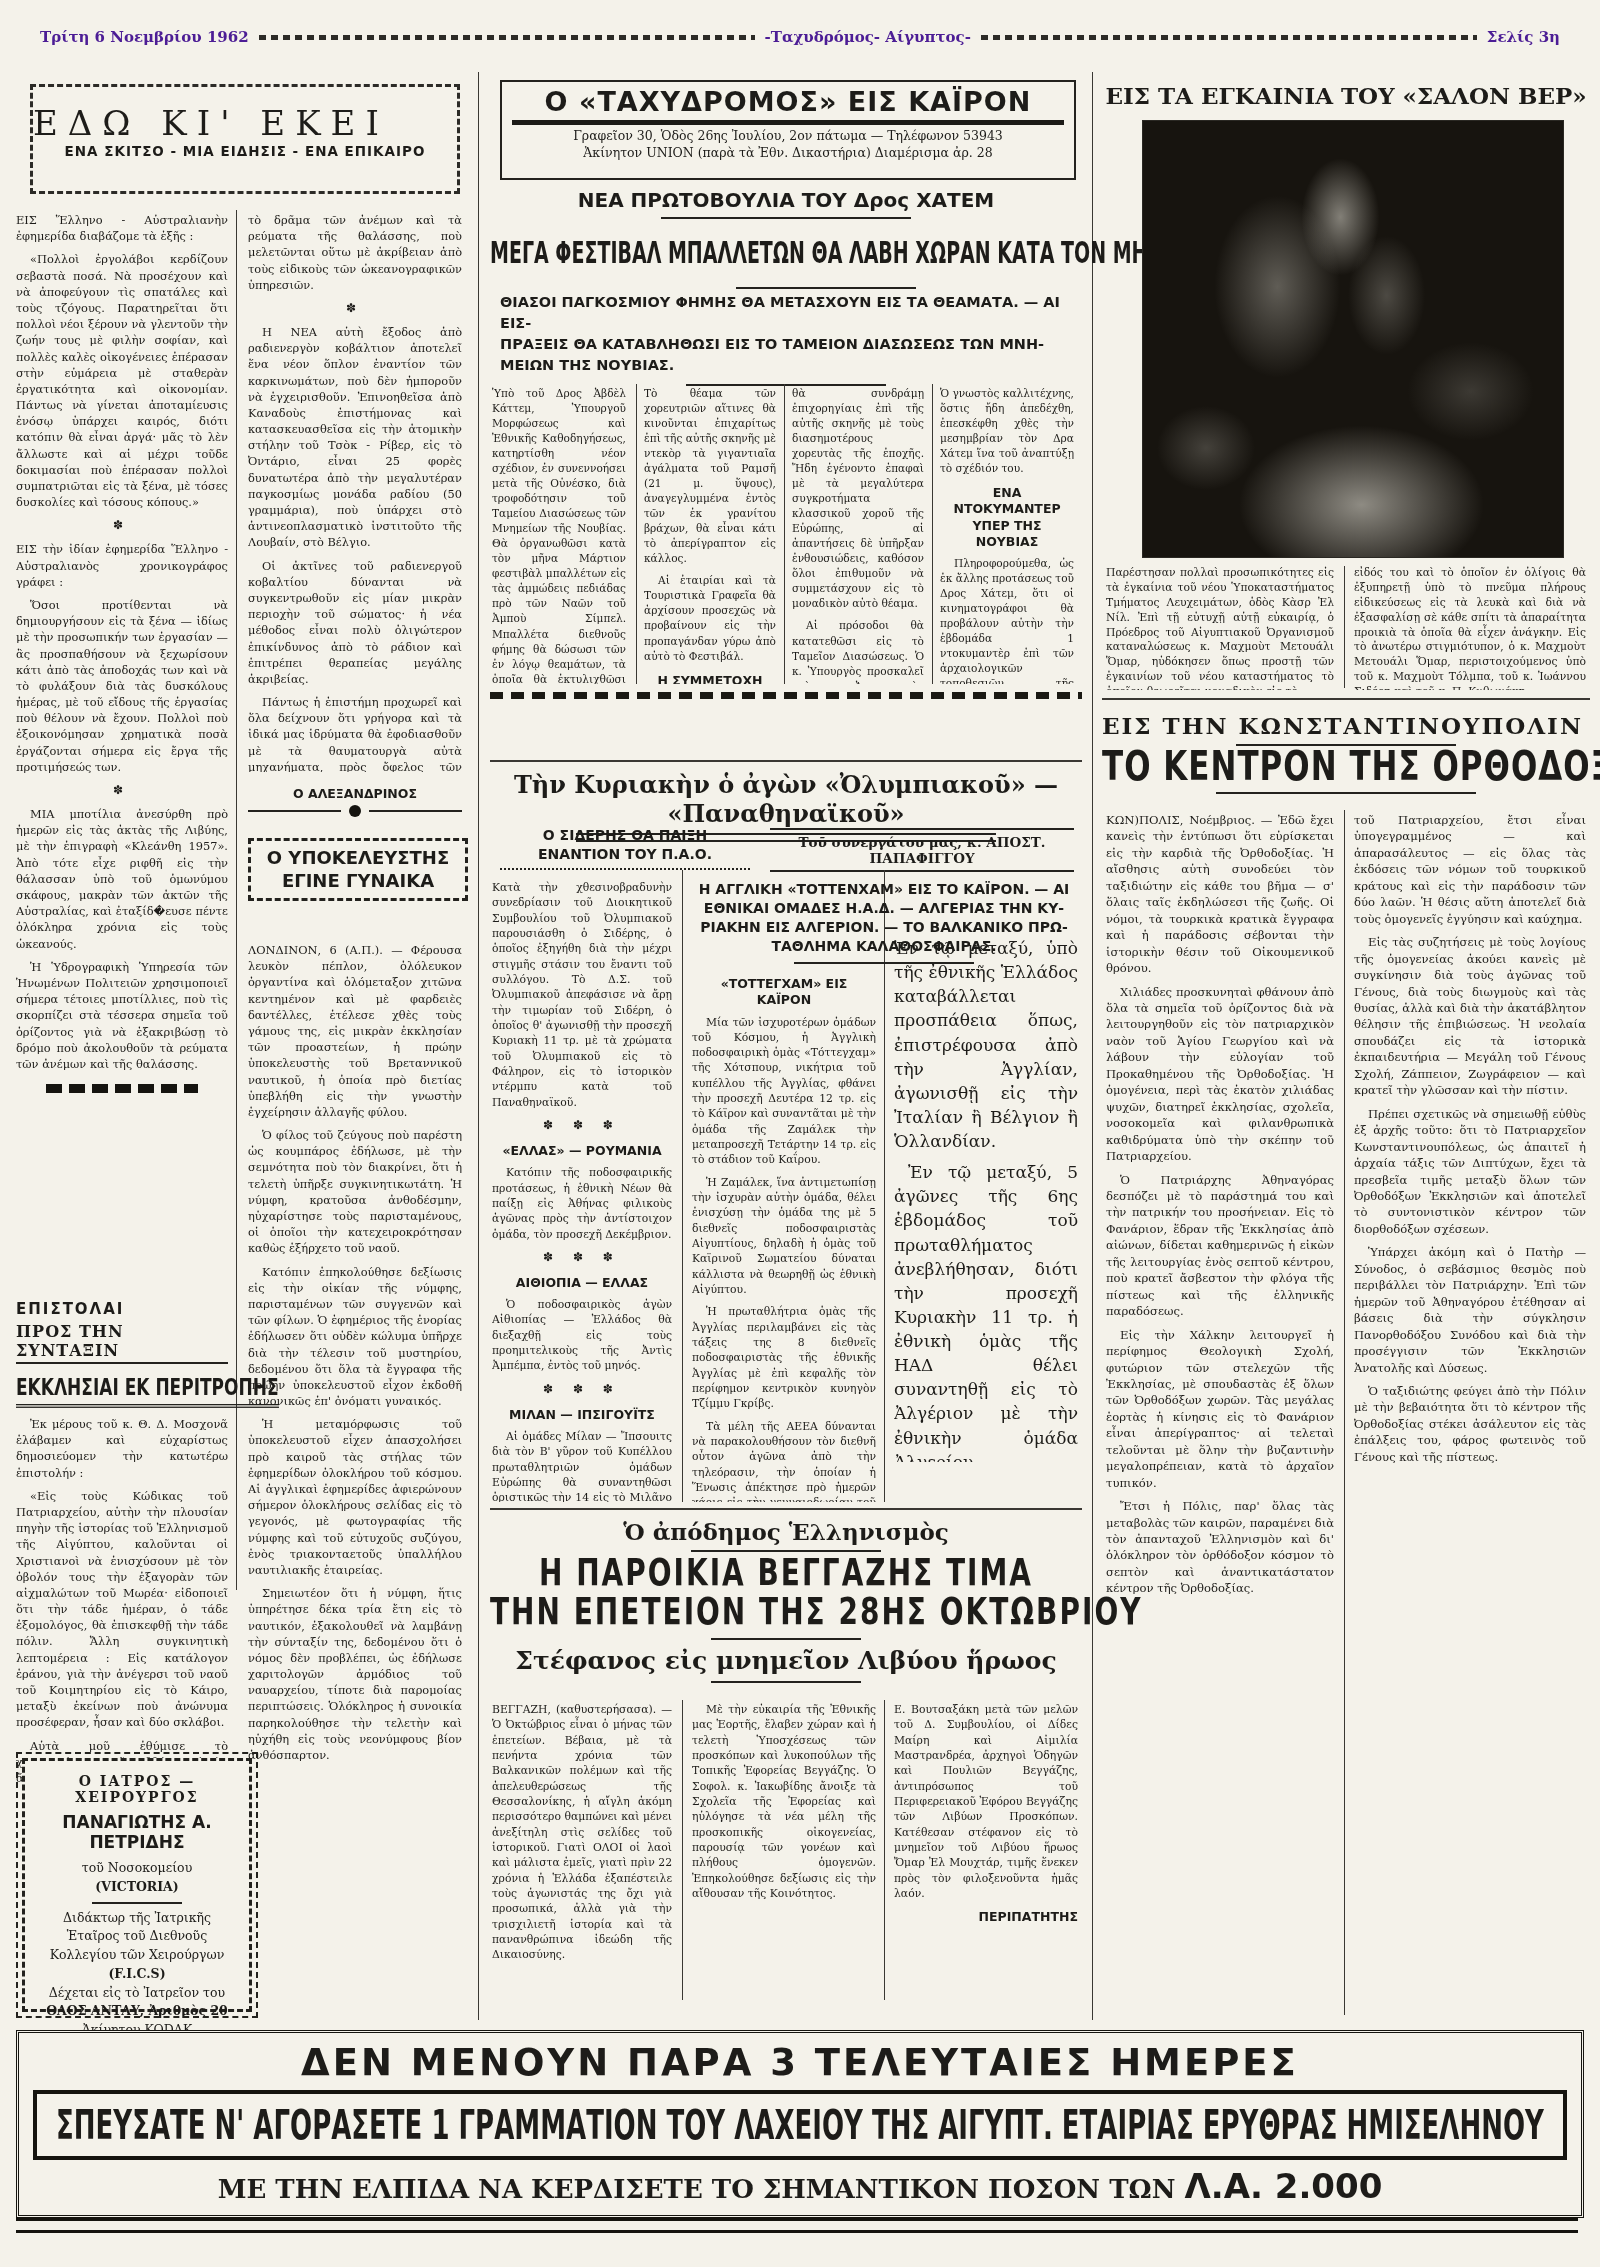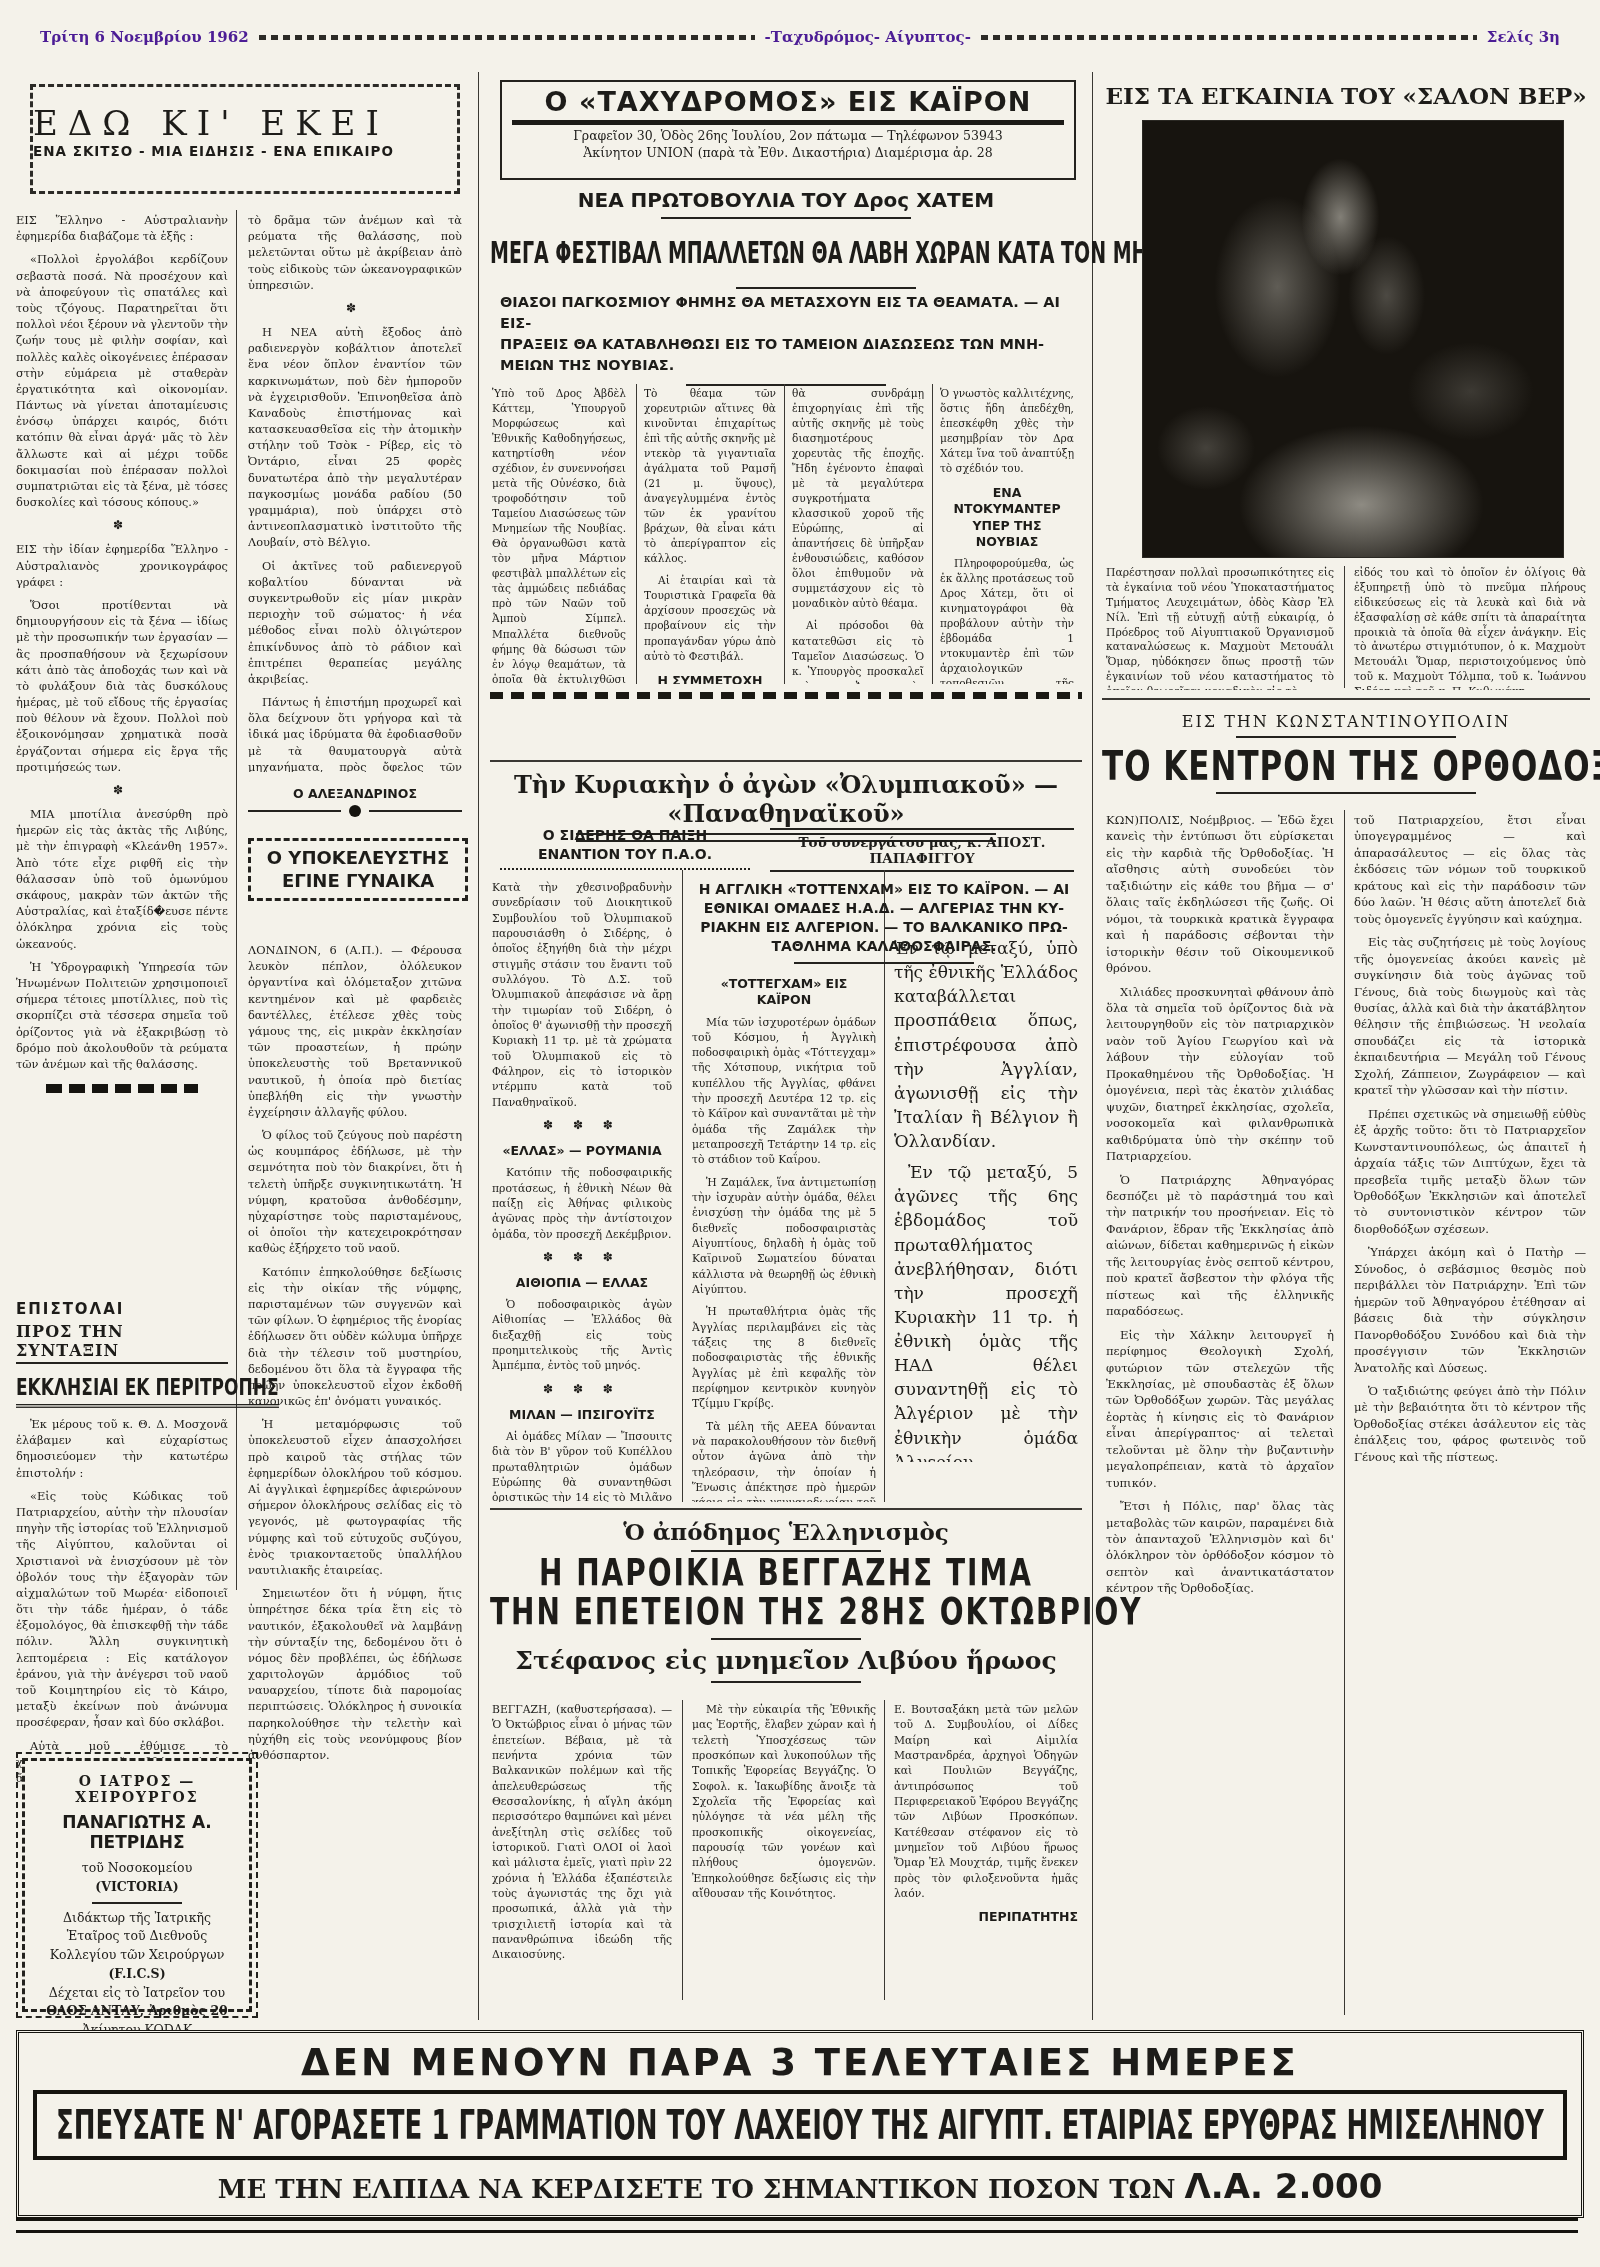--- a/index.html
+++ b/index.html
@@ -9,21 +9,21 @@
   .vr{position:absolute;width:1px;background:#3a3833;}
   .hr{position:absolute;height:1px;background:#3a3833;}
   
   .dateline{display:flex;align-items:center;font-size:15px;font-weight:bold;color:#4c1d95;}
   .dotfill{flex:1;height:5px;margin:0 10px;
     background:repeating-linear-gradient(90deg,#2c2b27 0 7px,transparent 7px 12px);}
   
   .dashbox{border:3px dashed #2c2b27;}
   .edo-title{font-size:34px;letter-spacing:10px;font-weight:normal;text-align:left;}
   .edo-sub{font-family:"DejaVu Sans",sans-serif;font-size:13.5px;font-weight:bold;
-    letter-spacing:1px;}
+    text-align:center;letter-spacing:1px;}
   .taxbox{border:2px solid #23221e;}
   .tax-title{font-family:"DejaVu Sans",sans-serif;font-weight:bold;font-size:27px;
     text-align:center;letter-spacing:1px;}
   .tax-rule{height:5px;background:#1c1b17;margin:3px 10px;}
   .tax-addr{font-size:12.5px;text-align:center;line-height:1.35;}
   .kicker{font-family:"DejaVu Sans",sans-serif;font-weight:bold;font-size:20px;text-align:center;}
   .cd{display:inline-block;transform:scaleY(1.55);transform-origin:50% 50%;white-space:nowrap;}
   .cd2{display:inline-block;transform:scaleY(1.3);transform-origin:50% 50%;white-space:nowrap;}
   .bighl{font-family:"DejaVu Sans",sans-serif;font-weight:bold;text-align:center;}
   .deck{font-family:"DejaVu Sans",sans-serif;font-weight:bold;font-size:14.5px;
@@ -72,21 +72,21 @@
     text-align:center;letter-spacing:3px;}
   .ban2box{border:4px solid #15140f;margin:6px 14px;text-align:center;}
   .ban2{font-family:"DejaVu Sans",sans-serif;font-weight:bold;font-size:26px;letter-spacing:0px;}
   .ban3{font-size:26px;font-weight:bold;text-align:center;}
   .ban3 .big{font-family:"DejaVu Sans",sans-serif;font-size:34px;font-weight:bold;}
   .epihead{font-family:"DejaVu Sans",sans-serif;font-weight:bold;font-size:15px;letter-spacing:2px;}
   .epihead2{font-size:16px;font-weight:bold;border-bottom:2px solid #23221e;
     display:inline-block;padding-bottom:2px;letter-spacing:1px;}
   .ekkl{font-family:"DejaVu Sans",sans-serif;font-weight:bold;font-size:17px;text-align:center;}
   .u2{border-bottom:3px double #23221e;display:inline-block;padding-bottom:3px;}
-  .orth-kicker{font-size:16px;font-weight:normal;text-align:center;letter-spacing:2px;}
+  .orth-kicker{font-size:23px;font-weight:bold;text-align:left;letter-spacing:2px;}
   .orth-title{font-family:"DejaVu Sans",sans-serif;font-weight:bold;font-size:31px;
     text-align:center;letter-spacing:1px;}
   .beng-kicker{font-size:23px;font-weight:bold;text-align:center;}
   .beng-h{font-family:"DejaVu Sans",sans-serif;font-weight:bold;font-size:28px;
     text-align:center;letter-spacing:2px;}
   .beng-deck{font-size:25px;font-weight:bold;text-align:center;}
   .cap{font-size:10.8px;line-height:1.38;text-align:justify;overflow:hidden;}
 </style>
 </head>
 <body>

